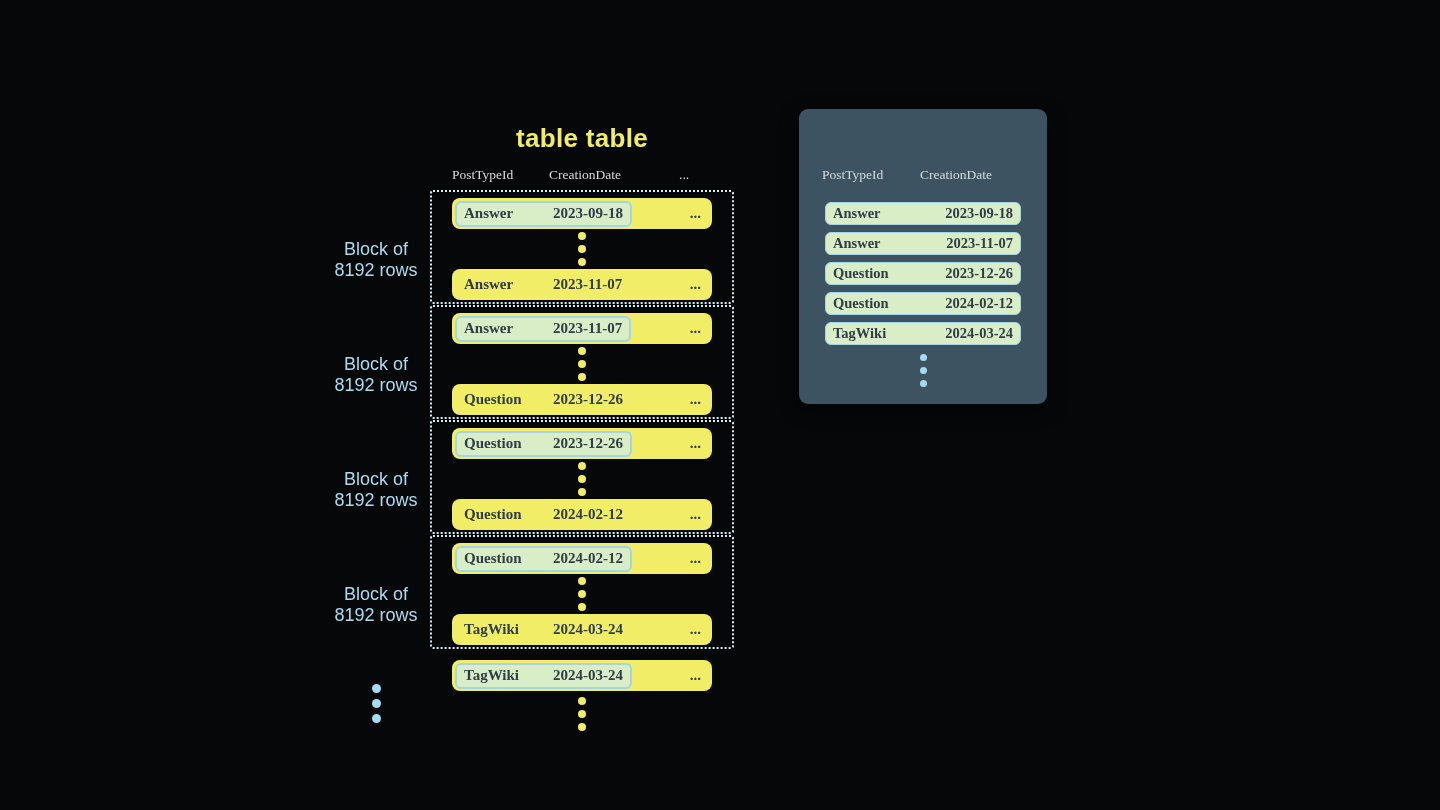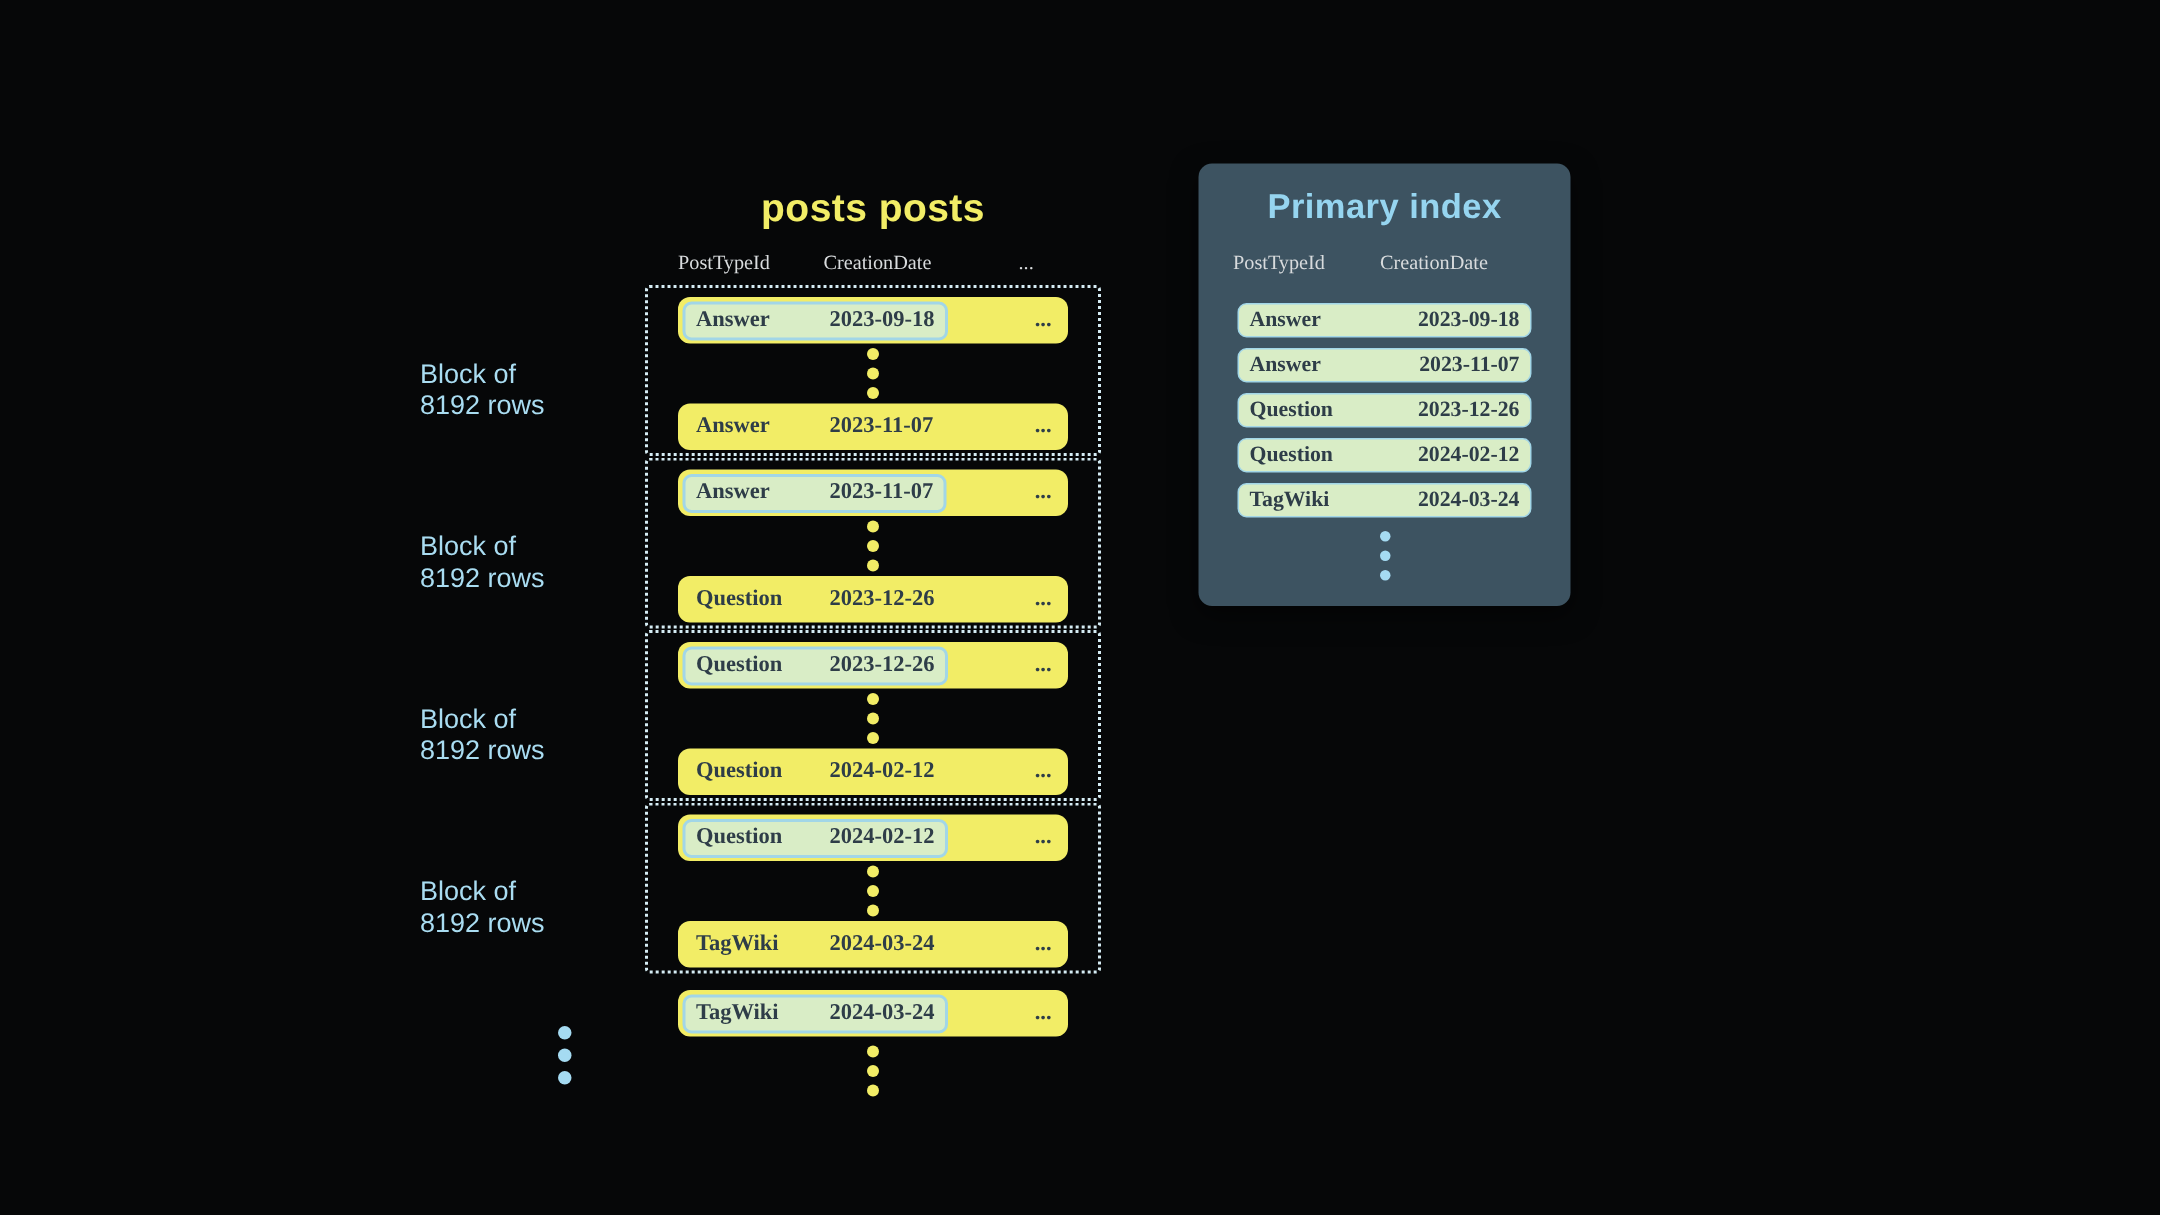--- a/index.html
+++ b/index.html
@@ -50,21 +50,21 @@
   .trailing-row{position:absolute;left:452px;top:660px;}
 
   .vdots{display:flex;flex-direction:column;align-items:center;gap:5px;}
   .vdots .dot{width:8px;height:8px;border-radius:50%;background:#f2ed66;display:block;}
   .vdots.blue .dot{background:#a5dbf2;}
   .vdots.big .dot{width:9px;height:9px;}
   .table-bottom-dots{position:absolute;left:578px;top:697px;}
   .left-dots{position:absolute;left:367px;top:684px;width:18px;align-items:center;gap:6px;}
 
   .block-label{
-    position:absolute;left:280px;width:192px;text-align:left;
+    position:absolute;left:280px;width:192px;text-align:center;
     color:#a9dcf1;font-size:18px;line-height:21px;font-weight:400;
   }
   .block-label.l1{top:239px;} .block-label.l2{top:354px;}
   .block-label.l3{top:469px;} .block-label.l4{top:584px;}
 
   
   .panel{
     position:absolute;left:799px;top:109px;width:248px;height:295px;
     background:#3d5361;border-radius:9px;
     box-shadow:0 6px 18px rgba(0,0,0,0.5);
@@ -91,21 +91,21 @@
   }
   .irow .type,.irow .date{font-size:14.5px;font-weight:bold;color:#2e3d48;}
   .panel-dots{position:absolute;left:0;right:0;top:245px;align-items:center;gap:6px;}
   .panel-dots .dot{width:7px;height:7px;}
 </style>
 </head>
 <body>
 
 <div class="canvas">
 
-  <div class="posts-title">posts posts</div>
+  <div class="posts-title">table table</div>
 
   <div class="posts-header mono">
     <span class="h-type">PostTypeId</span>
     <span class="h-date">CreationDate</span>
     <span class="h-ell mono">...</span>
   </div>
 
   <div class="block b1">
     <div class="trow">
       <span class="cell hl">
@@ -224,21 +224,20 @@
   <div class="block-label l3">
     <div>Block of</div>
     <div>8192 rows</div>
   </div>
   <div class="block-label l4">
     <div>Block of</div>
     <div>8192 rows</div>
   </div>
 
   <div class="panel">
-    <div class="panel-title">Primary index</div>
     <div class="panel-header mono">
       <span class="h-type">PostTypeId</span>
       <span class="h-date">CreationDate</span>
     </div>
     <div class="index-rows">
       <div class="irow">
         <span class="type mono">Answer</span>
         <span class="date mono">2023-09-18</span>
       </div>
       <div class="irow">

